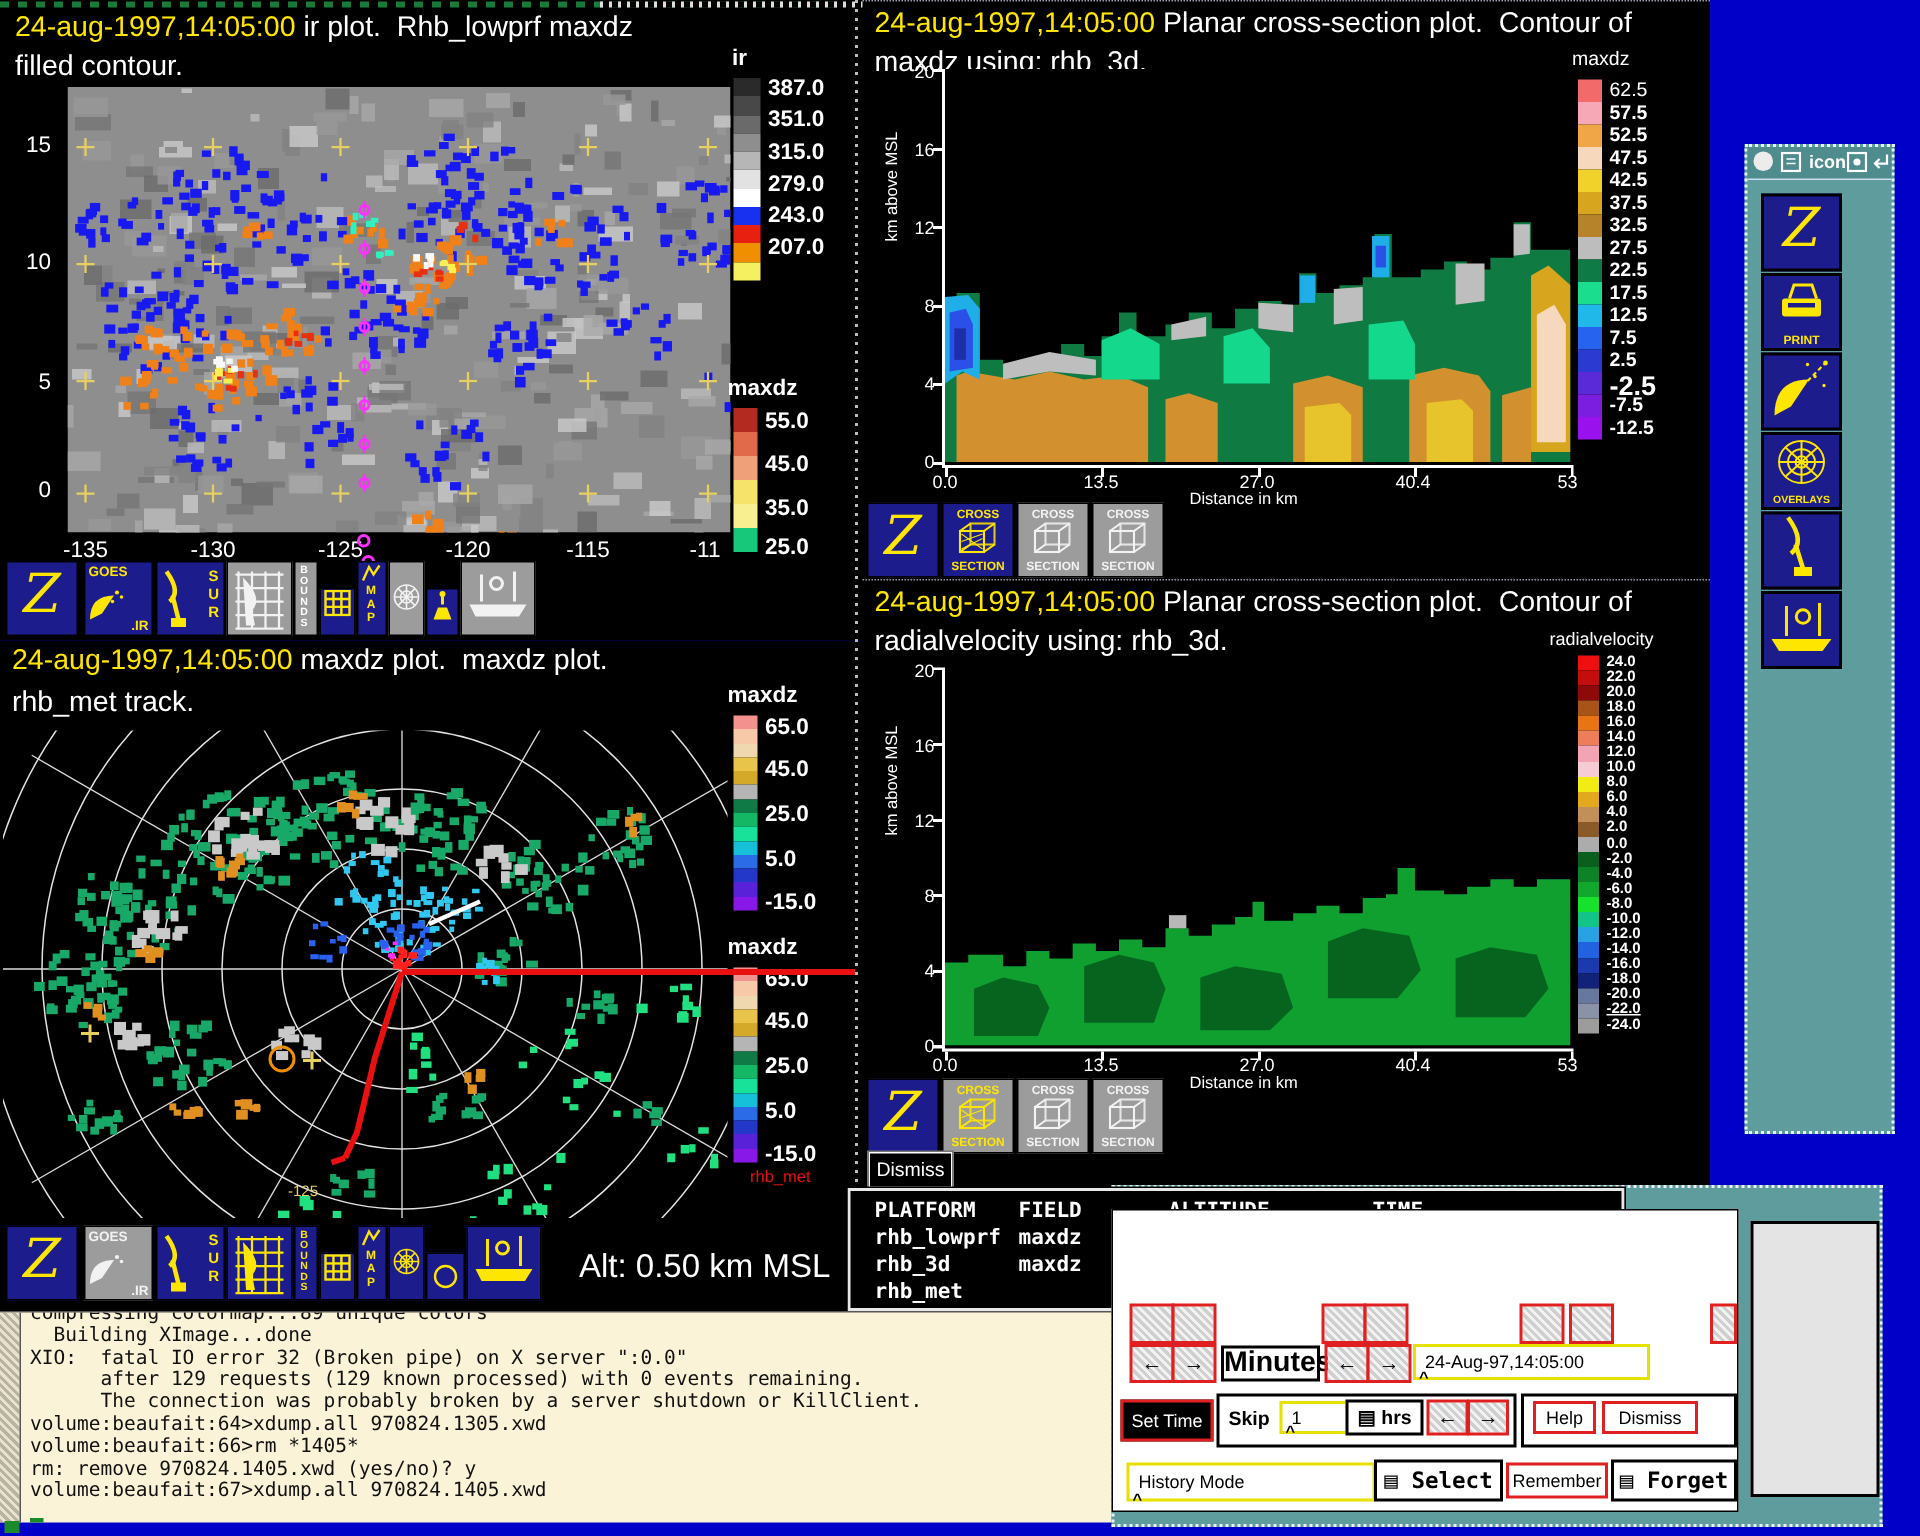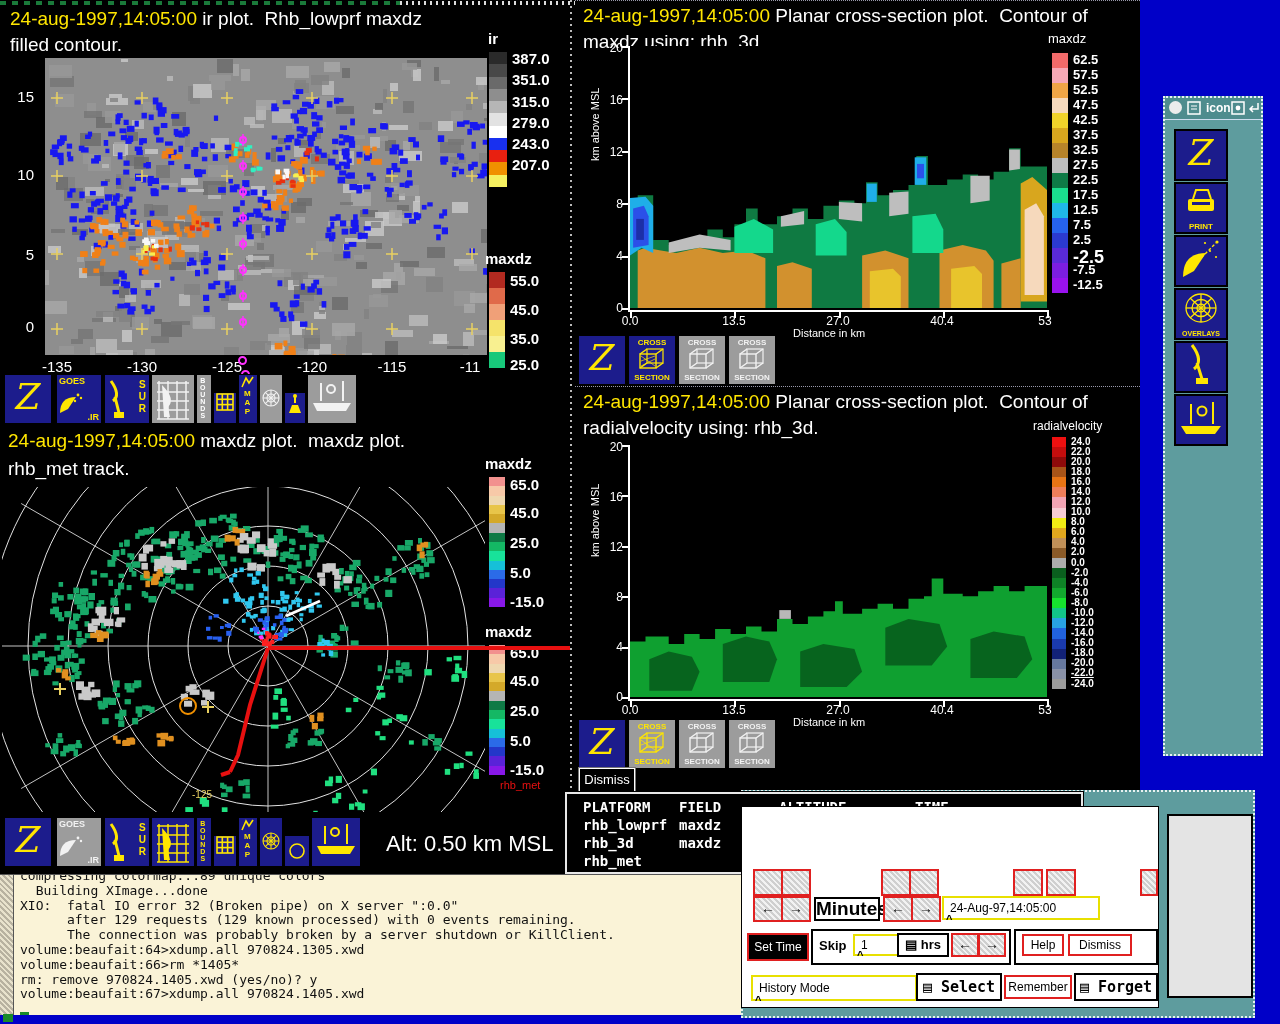--- a/index.html
+++ b/index.html
@@ -2054,21 +2054,21 @@
           <div style="flex: 1 1 0%; background: rgb(189, 189, 189);"></div>
           <div style="flex: 1 1 0%; background: rgb(14, 122, 70);"></div>
           <div style="flex: 1 1 0%; background: rgb(26, 222, 142);"></div>
           <div style="flex: 1 1 0%; background: rgb(31, 184, 232);"></div>
           <div style="flex: 1 1 0%; background: rgb(38, 99, 238);"></div>
           <div style="flex: 1 1 0%; background: rgb(43, 58, 208);"></div>
           <div style="flex: 1 1 0%; background: rgb(90, 42, 216);"></div>
           <div style="flex: 1 1 0%; background: rgb(124, 30, 224);"></div>
           <div style="flex: 1 1 0%; background: rgb(153, 18, 238);"></div>
         </div>
-        <span style="position: absolute; left: 21px; top: 0.3px; font-size: 13px; color: rgb(255, 255, 255); font-weight: bold; white-space: nowrap; line-height: 1;">62.5</span>
+        <span style="position: absolute; left: 21px; top: 0.3px; font-size: 13px; color: rgb(255, 255, 255); font-weight: normal; white-space: nowrap; line-height: 1;">62.5</span>
         <span style="position: absolute; left: 21px; top: 15.3px; font-size: 13px; color: rgb(255, 255, 255); font-weight: bold; white-space: nowrap; line-height: 1;">57.5</span>
         <span style="position: absolute; left: 21px; top: 30.4px; font-size: 13px; color: rgb(255, 255, 255); font-weight: bold; white-space: nowrap; line-height: 1;">52.5</span>
         <span style="position: absolute; left: 21px; top: 45.4px; font-size: 13px; color: rgb(255, 255, 255); font-weight: bold; white-space: nowrap; line-height: 1;">47.5</span>
         <span style="position: absolute; left: 21px; top: 60.4px; font-size: 13px; color: rgb(255, 255, 255); font-weight: bold; white-space: nowrap; line-height: 1;">42.5</span>
         <span style="position: absolute; left: 21px; top: 75.3px; font-size: 13px; color: rgb(255, 255, 255); font-weight: bold; white-space: nowrap; line-height: 1;">37.5</span>
         <span style="position: absolute; left: 21px; top: 90.3px; font-size: 13px; color: rgb(255, 255, 255); font-weight: bold; white-space: nowrap; line-height: 1;">32.5</span>
         <span style="position: absolute; left: 21px; top: 105.3px; font-size: 13px; color: rgb(255, 255, 255); font-weight: bold; white-space: nowrap; line-height: 1;">27.5</span>
         <span style="position: absolute; left: 21px; top: 120.3px; font-size: 13px; color: rgb(255, 255, 255); font-weight: bold; white-space: nowrap; line-height: 1;">22.5</span>
         <span style="position: absolute; left: 21px; top: 135.3px; font-size: 13px; color: rgb(255, 255, 255); font-weight: bold; white-space: nowrap; line-height: 1;">17.5</span>
         <span style="position: absolute; left: 21px; top: 150.3px; font-size: 13px; color: rgb(255, 255, 255); font-weight: bold; white-space: nowrap; line-height: 1;">12.5</span>

